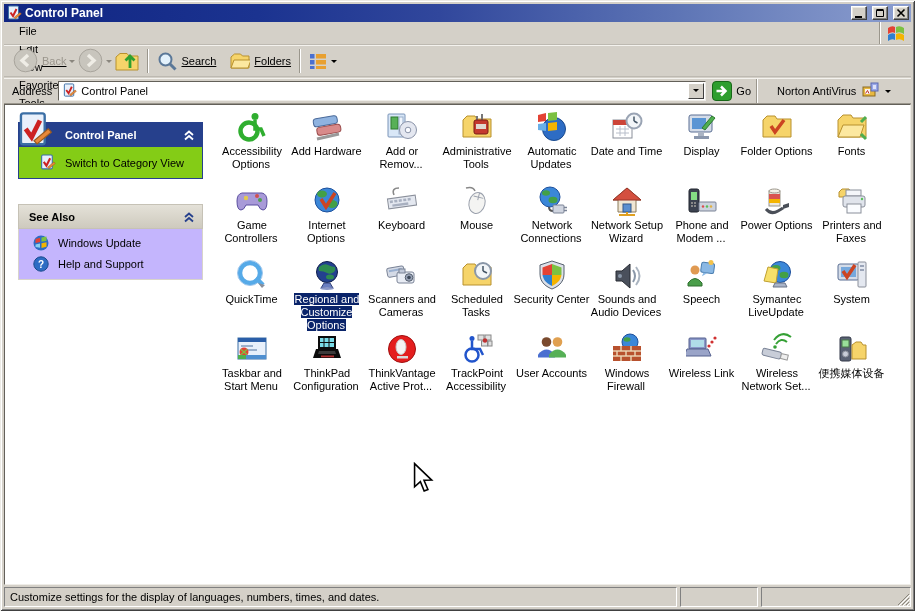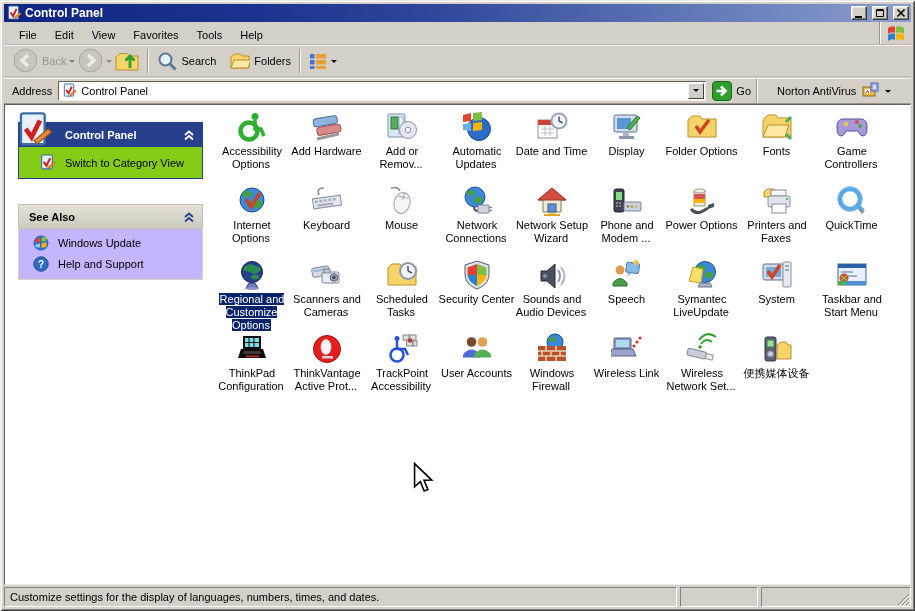--- a/index.html
+++ b/index.html
@@ -7,26 +7,26 @@
   .window{position:relative;width:915px;height:611px;background:#d4d0c8;
     box-shadow:inset 1px 1px 0 #eceae5,inset -1px -1px 0 #404040,inset 2px 2px 0 #fff,inset -2px -2px 0 #808080;overflow:hidden;}
   
   .titlebar{position:absolute;top:4px;left:4px;right:4px;height:18px;display:flex;align-items:center;gap:3px;padding:0 2px;
     background:linear-gradient(to right,#102582 0%,#1b3390 28%,#31479c 48%,#4b62ab 63%,#5f76b6 75%,#7388c1 86%,#8c9ecf 100%);}
   .title-text{color:#fff;font-weight:bold;font-size:12px;flex:1;white-space:nowrap;}
   .winbtn{width:16px;height:14px;background:#d4d0c8;border:1px solid;border-color:#fff #404040 #404040 #fff;
     box-shadow:inset -1px -1px 0 #808080,inset 1px 1px 0 #ece9e2;display:flex;align-items:center;justify-content:center;margin-left:2px;}
   
   .menubar{position:absolute;top:22px;left:4px;right:4px;height:23px;display:flex;align-items:stretch;border-bottom:1px solid #bdb9b1;}
-  .menu-items{display:flex;align-items:flex-end;padding-left:6px;}
+  .menu-items{display:flex;align-items:flex-start;padding-left:6px;flex-direction:column;}
   .menu-item{padding:3px 9px;color:#000;}
   .logo-box{margin-left:auto;width:32px;display:flex;align-items:center;justify-content:center;border-left:1px solid #9a968c;box-shadow:inset 1px 0 0 #fff;}
   
   .toolbar{position:absolute;top:45px;left:4px;right:4px;height:32px;display:flex;align-items:center;padding-left:6px;border-bottom:1px solid #bdb9b1;box-shadow:inset 0 1px 0 #f4f2ee;}
-  .tbtn{display:flex;align-items:center;gap:4px;padding:2px 3px;}
+  .tbtn{display:flex;align-items:center;gap:4px;padding:2px 3px;text-decoration:underline;}
   .tlabel{color:#000;}
   .tlabel.disabled{color:#9a958c;}
   .caret{width:0;height:0;border:3.5px solid transparent;border-top-color:#000;margin-top:4px;}
   .caret.dim{border-top-color:#8a867e;}
   .vsep{width:2px;height:24px;border-left:1px solid #9a968c;border-right:1px solid #fff;margin:0 5px;}
   
   .addressbar{position:absolute;top:78px;left:4px;right:4px;height:26px;display:flex;align-items:center;padding:0 4px 0 8px;border-bottom:1px solid #9a968c;box-shadow:inset 0 1px 0 #f4f2ee;}
   .addr-label{margin-right:6px;}
   .addr-input{width:648px;height:20px;background:#fff;border:1px solid;border-color:#636059 #efede8 #efede8 #636059;display:flex;align-items:center;padding-left:3px;gap:4px;position:relative;}
   .addr-drop{position:absolute;right:1px;top:1px;bottom:1px;width:16px;background:#d4d0c8;border:1px solid;border-color:#fff #404040 #404040 #fff;display:flex;align-items:center;justify-content:center;}
@@ -318,20 +318,31 @@
               <rect x="13" y="6" width="4" height="17" fill="#eef4fc" stroke="#9ab0cc"></rect>
               <circle cx="22" cy="19" r="8.5" fill="#e4e7f0" stroke="#8a93a8"></circle>
               <circle cx="22" cy="19" r="2.8" fill="#fafbff" stroke="#8a93a8"></circle>
             </svg>
           </div>
           <div class="glabel"><span class="inner">Add or Remov...</span></div>
         </div>
         <div class="cell">
           <div>
             <svg width="32" height="32" viewBox="0 0 32 32">
+              <path d="M2 9 l4 -4 h8 l2 3 h14 v18 h-28 z" fill="#f6d46a" stroke="#b8912e"></path>
+              <path d="M16 9 v-4 m5 4 v-6" stroke="#777" stroke-width="2"></path>
+              <rect x="13" y="9" width="14" height="14" rx="2" fill="#c4392e" stroke="#7a1f16"></rect>
+              <rect x="15" y="13" width="10" height="5" fill="#e0d8d0"></rect>
+            </svg>
+          </div>
+          <div class="glabel"><span class="inner">Administrative Tools</span></div>
+        </div>
+        <div class="cell">
+          <div>
+            <svg width="32" height="32" viewBox="0 0 32 32">
               <circle cx="18" cy="18" r="11.5" fill="#2d6cc4" stroke="#1a4a8c"></circle>
               <path d="M2 4 l8 -2 v8 l-8 1 z" fill="#e34234"></path>
               <path d="M12 2 l9 -1 v8 l-9 1 z" fill="#7cc142"></path>
               <path d="M2 13 l8 -1 v8 l-8 -1 z" fill="#6ab0e8"></path>
               <path d="M12 12 l9 -1 v8 l-9 1 z" fill="#f4b400"></path>
             </svg>
           </div>
           <div class="glabel"><span class="inner">Automatic Updates</span></div>
         </div>
         <div class="cell">

